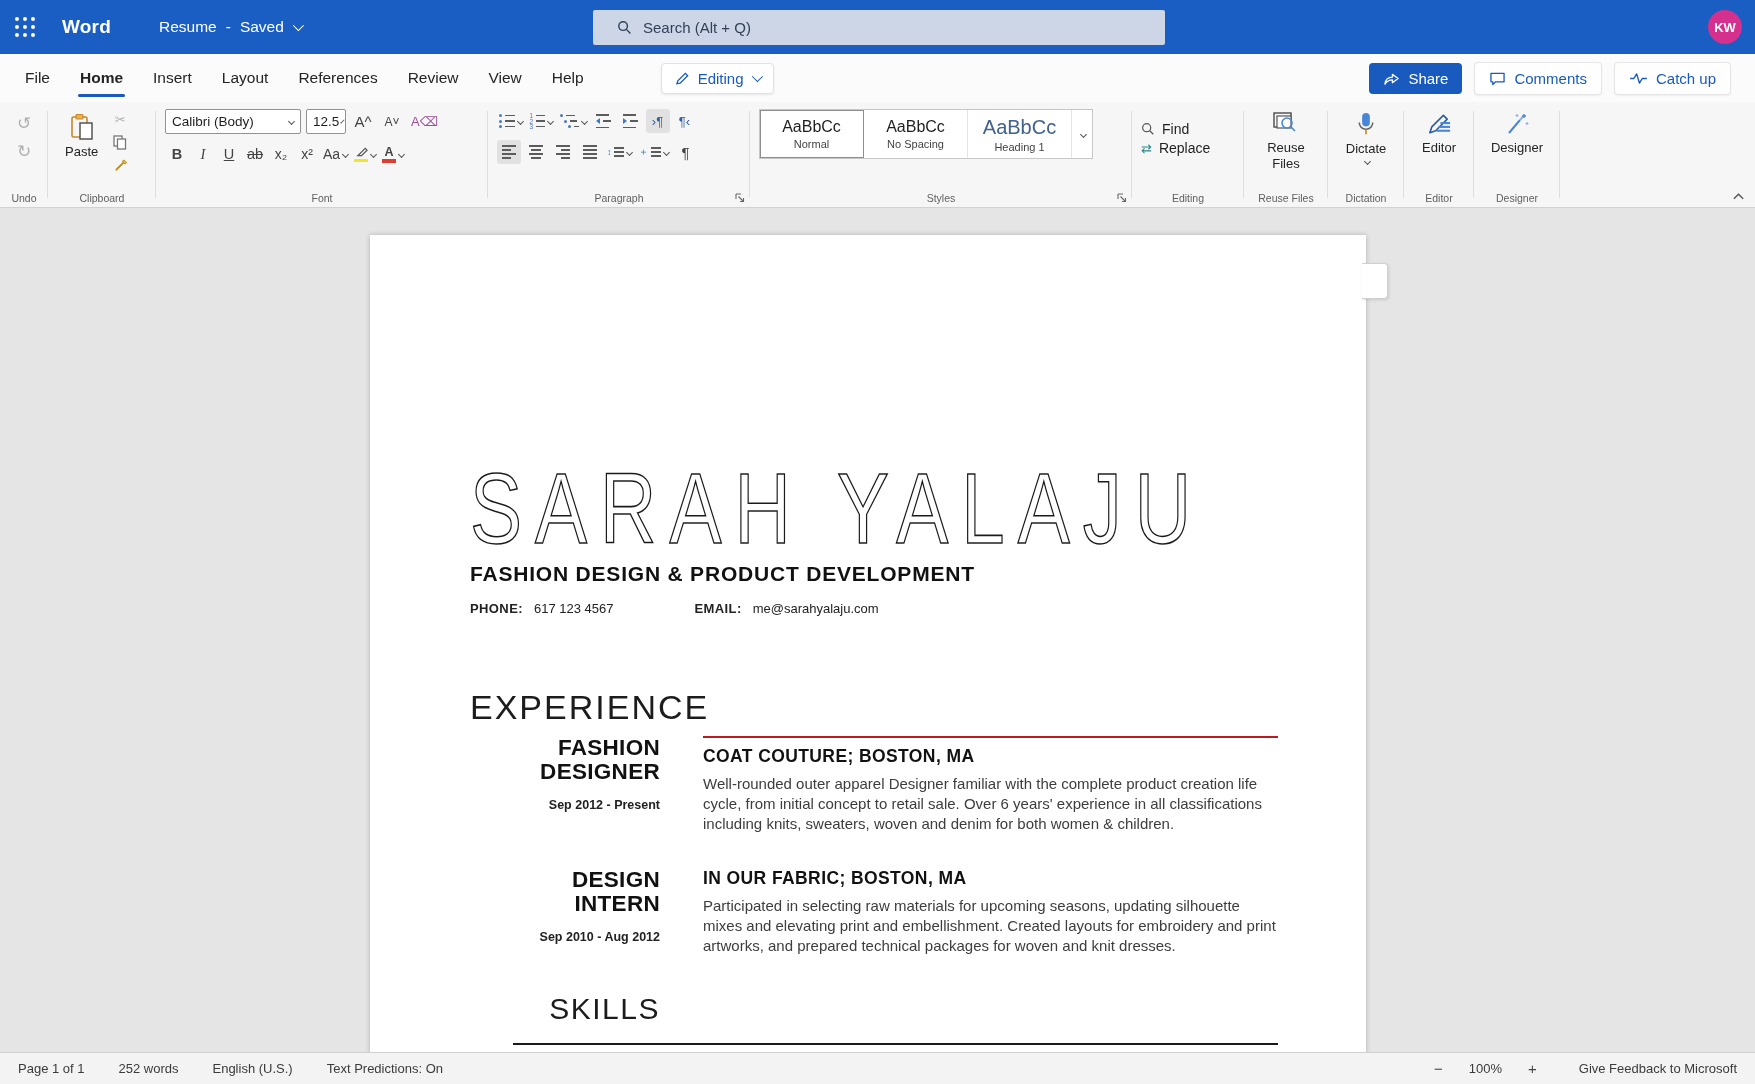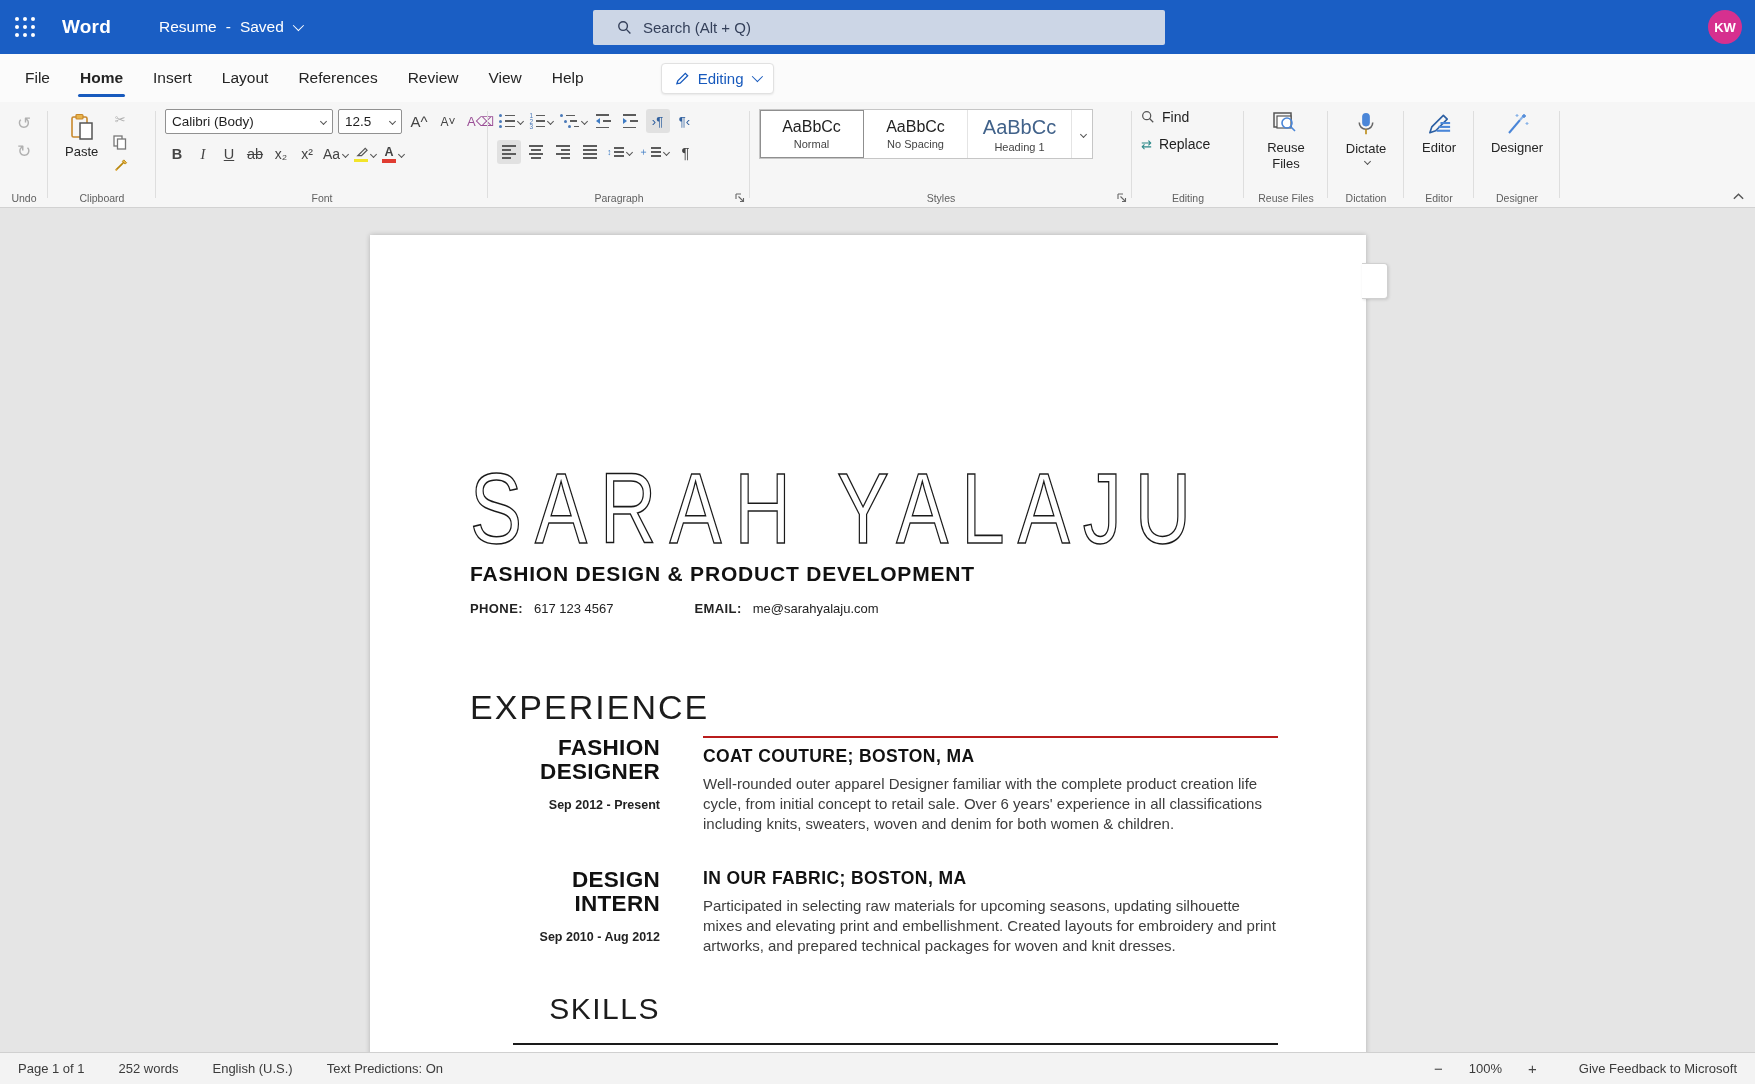--- a/index.html
+++ b/index.html
@@ -159,20 +159,40 @@
   <div class="tab">Help</div>
 
   <div class="editing-btn">
     <svg width="15" height="15" viewBox="0 0 16 16">
         <path d="M2 13.5 L3 10.5 L11 2.5 L13.5 5 L5.5 13 Z" fill="none" stroke="#185abd" stroke-width="1.4"></path>
       </svg>
     <span>Editing</span>
     <span class="chev" style="border-color:#185abd"></span>
   </div>
 
+  <div class="tab-actions">
+    <div class="act-btn primary">
+      <svg width="17" height="15" viewBox="0 0 18 16">
+          <path d="M2 14 C2.5 9 5.5 6.5 10 6.5 V3.5 L16 8 L10 12.5 V9.5 C6.5 9.5 4 10.8 2 14 Z" fill="none" stroke="#fff" stroke-width="1.4" stroke-linejoin="round"></path>
+        </svg>
+      <span>Share</span>
+    </div>
+    <div class="act-btn ghost">
+      <svg width="17" height="15" viewBox="0 0 18 16">
+          <path d="M2 2.5 h14 v9 h-9 l-3 3 v-3 h-2 Z" fill="none" stroke="#185abd" stroke-width="1.4" stroke-linejoin="round"></path>
+        </svg>
+      <span>Comments</span>
+    </div>
+    <div class="act-btn ghost">
+      <svg width="19" height="13" viewBox="0 0 20 14">
+          <polyline points="1,7 5,7 8,2 11,12 14,7 19,7" fill="none" stroke="#185abd" stroke-width="1.5" stroke-linejoin="round"></polyline>
+        </svg>
+      <span>Catch up</span>
+    </div>
+  </div>
 </nav>
 
 <div class="ribbon">
 
   <div class="rgroup" style="width:48px">
     <div class="col" style="gap:4px; margin:2px auto 0;">
       <div class="ic-btn disabled" style="font-size:17px">↺</div>
       <div class="ic-btn disabled" style="font-size:17px">↻</div>
     </div>
     <div class="glabel">Undo</div>
@@ -202,25 +222,25 @@
             <path d="M2.5 13.5 l2 0 l-1 -2 Z" fill="#e9b44c"></path>
           </svg>
       </div>
     </div>
     <div class="glabel">Clipboard</div>
   </div>
 
   <div class="rgroup" style="width:332px">
     <div class="col">
       <div class="font-row1">
-        <div class="combo" style="width:168px">
+        <div class="combo" style="width:136px">
           <span>Calibri (Body)</span>
           <span class="mini-chev"></span>
         </div>
-        <div class="combo" style="width:64px">
+        <div class="combo" style="width:40px">
           <span>12.5</span>
           <span class="mini-chev"></span>
         </div>
         <div class="ic-btn" style="font-size:15px">A^</div>
         <div class="ic-btn" style="font-size:12px">A˅</div>
         <div class="ic-btn" style="font-size:13px;color:#9a4f96">A⌫</div>
       </div>
       <div class="font-row2">
         <div class="ic-btn fmt b">B</div>
         <div class="ic-btn fmt i">I</div>
@@ -416,21 +436,21 @@
         <span class="mini-chev"></span>
       </div>
     </div>
     <svg class="launcher" width="10" height="10" viewBox="0 0 10 10">
         <path d="M1 1 h5 M1 1 v5 M3.5 3.5 l5 5 M8.5 5 v3.5 h-3.5" fill="none" stroke="#666" stroke-width="1.1"></path>
       </svg>
     <div class="glabel">Styles</div>
   </div>
 
   <div class="rgroup" style="width:112px">
-    <div class="col" style="gap:11px;margin-top:0">
+    <div class="col" style="gap:3px;margin-top:12px">
       <div class="fr-row">
         <svg width="14" height="14" viewBox="0 0 16 16">
             <circle cx="6.5" cy="6.5" r="4.6" fill="none" stroke="#555" stroke-width="1.4"></circle>
             <line x1="10" y1="10" x2="14" y2="14" stroke="#555" stroke-width="1.4"></line>
           </svg>
         <span>Find</span>
       </div>
       <div class="fr-row">
         <span style="color:#2e8b8b;font-size:13px">⇄</span>
         <span>Replace</span>

